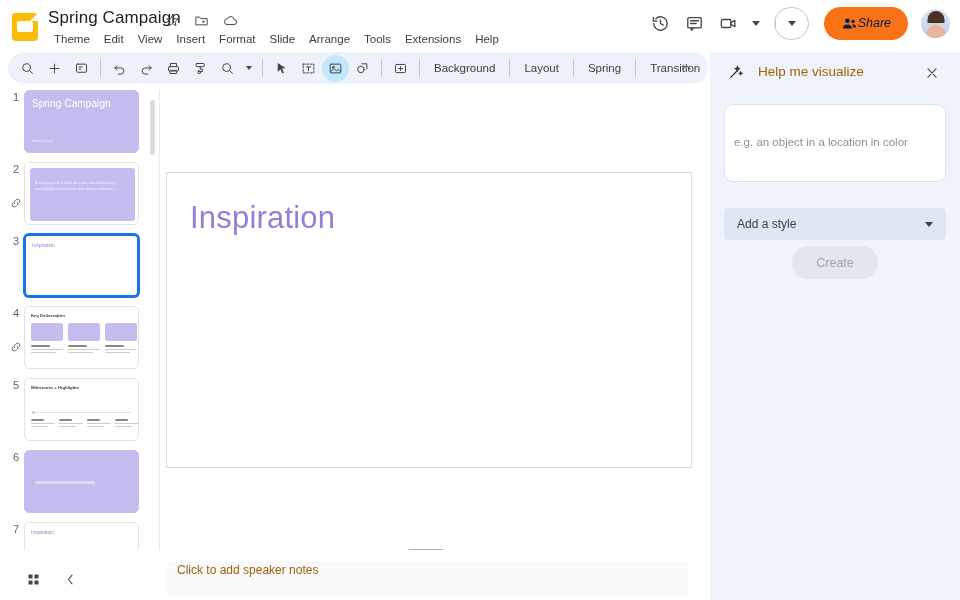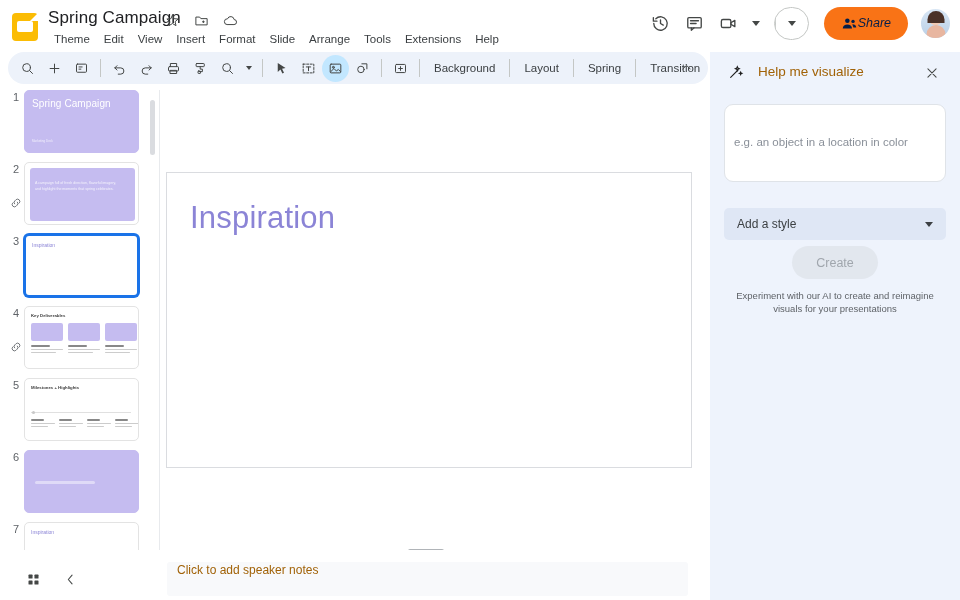--- a/index.html
+++ b/index.html
@@ -569,16 +569,15 @@
 
     <div class="style-select">
       <span class="style-label">Add a style</span>
       <span class="style-caret"></span>
     </div>
 
     <div class="create-btn">
       <span class="create-label">Create</span>
     </div>
 
-    <div class="panel-desc">Experiment with our AI to create and reimagine visuals for your presentations</div>
   </div>
 
 </div>
 
 </body></html>

